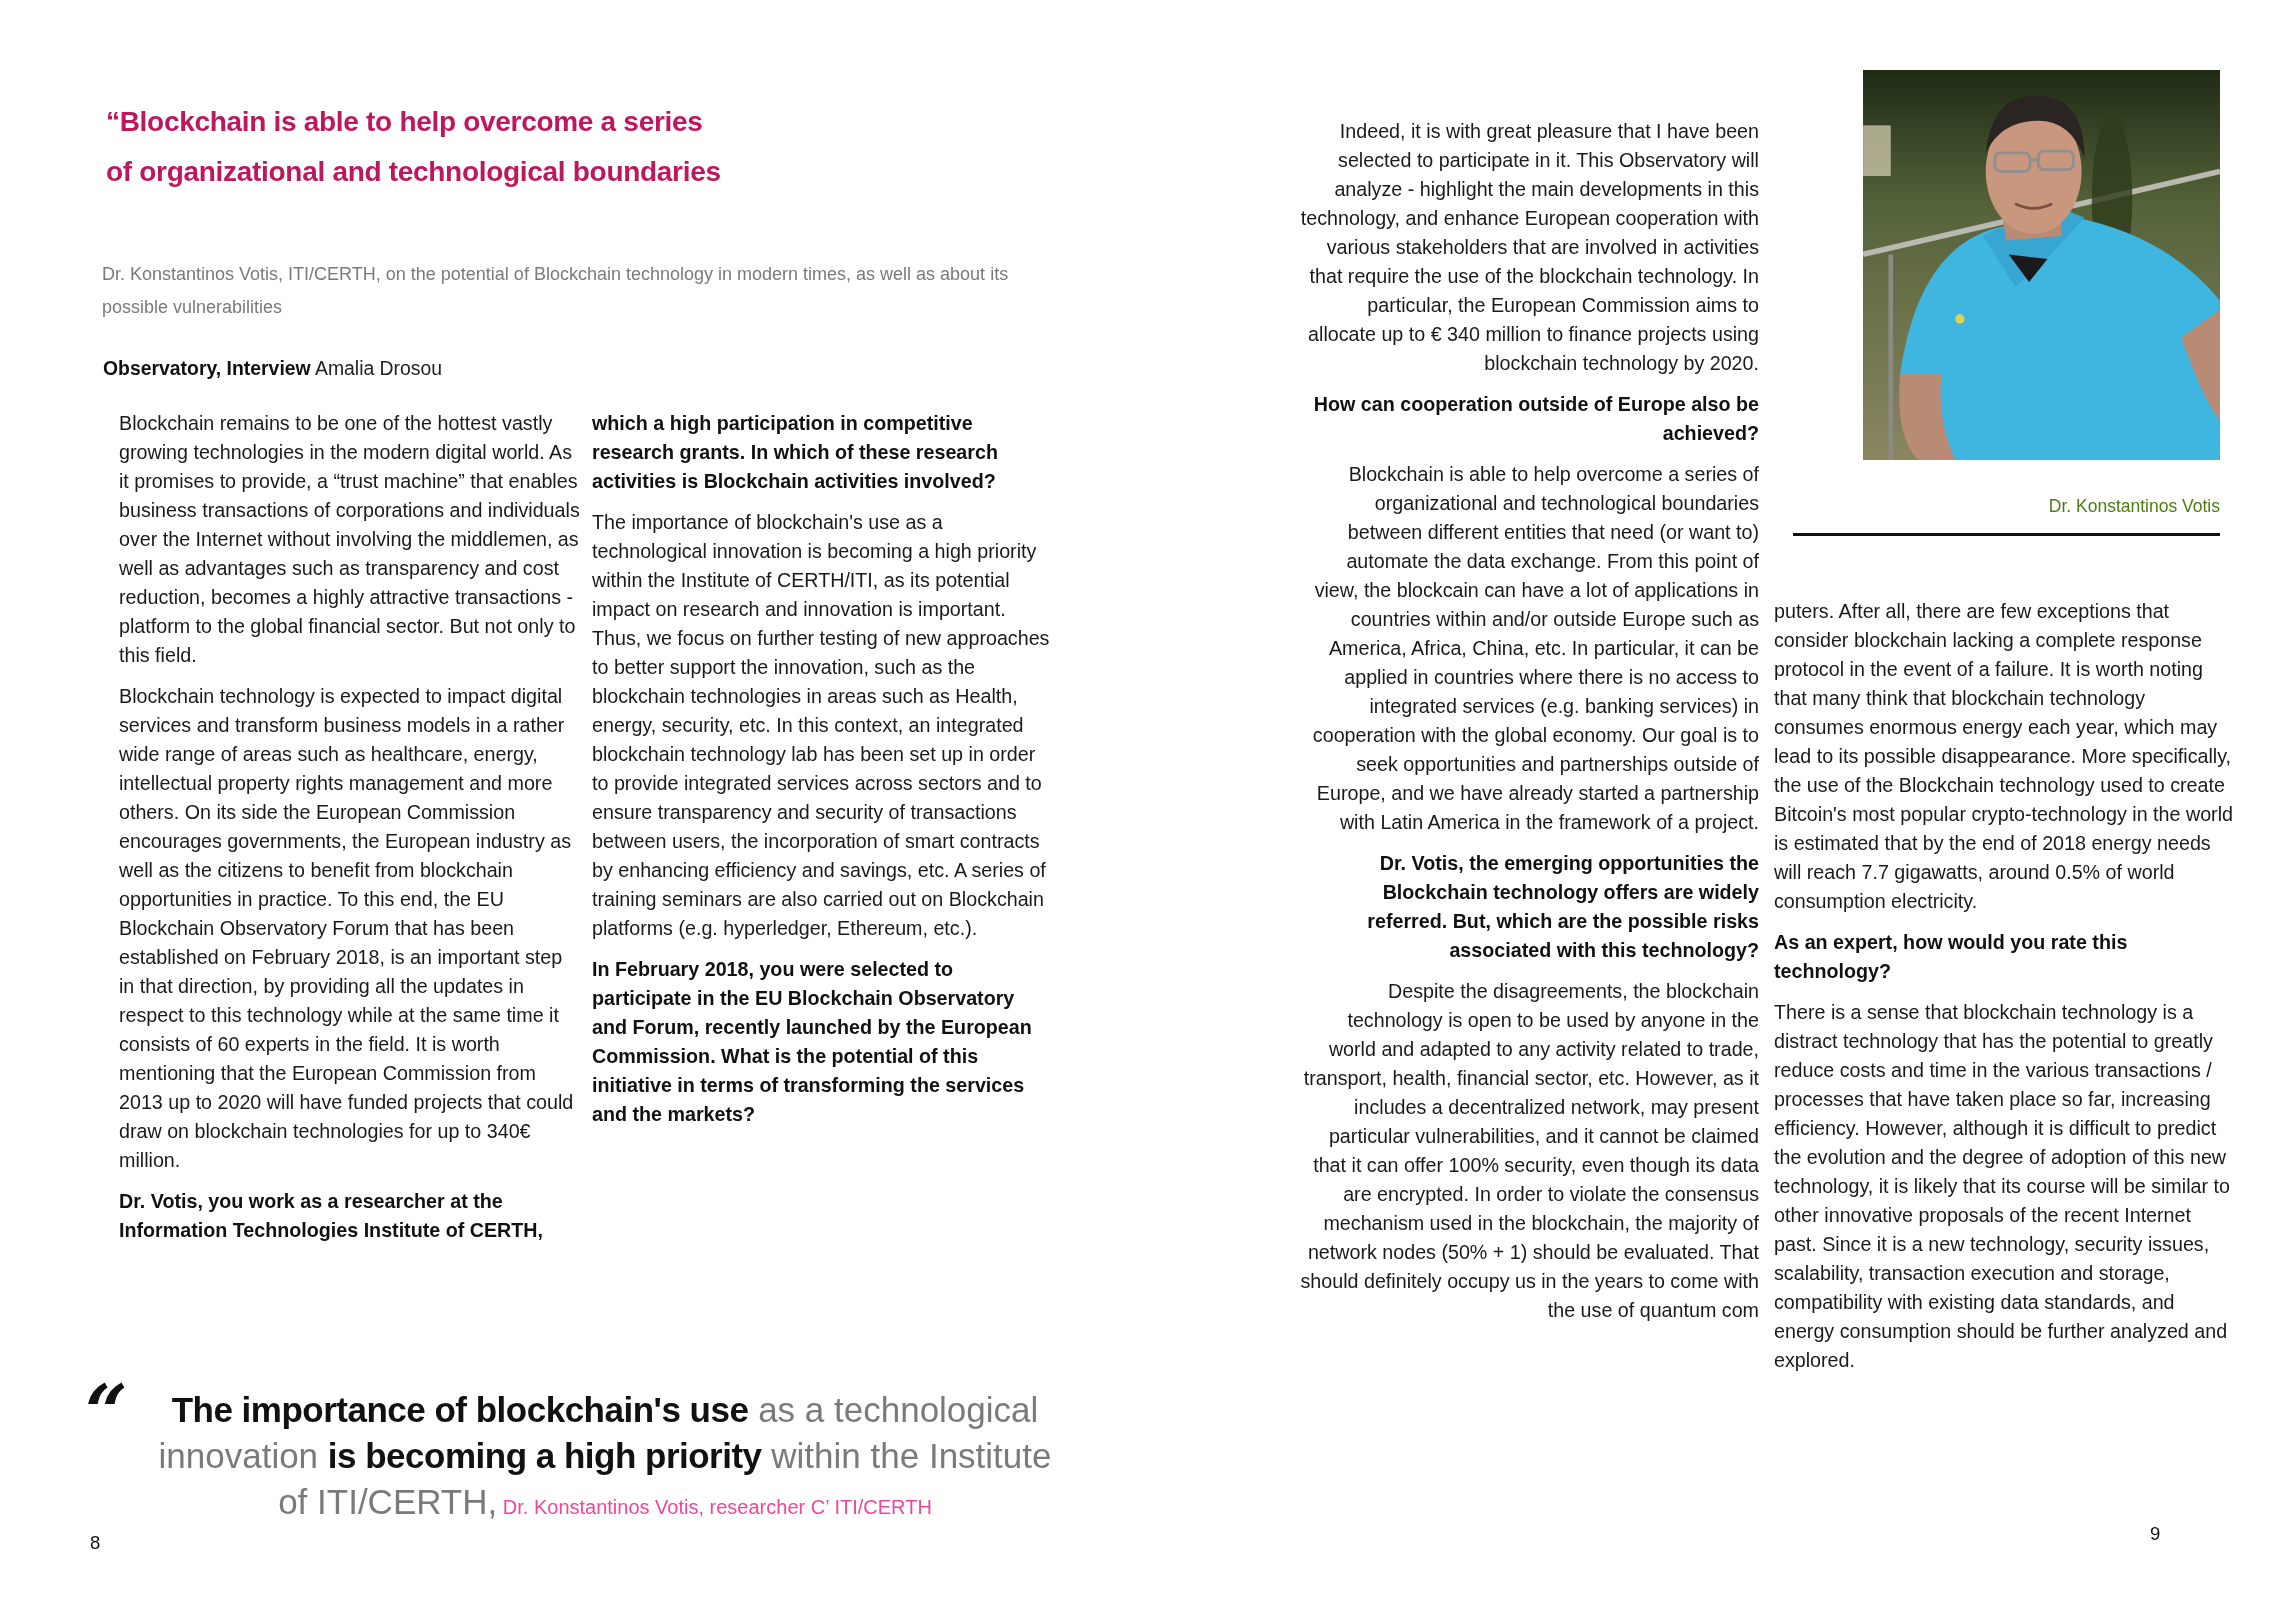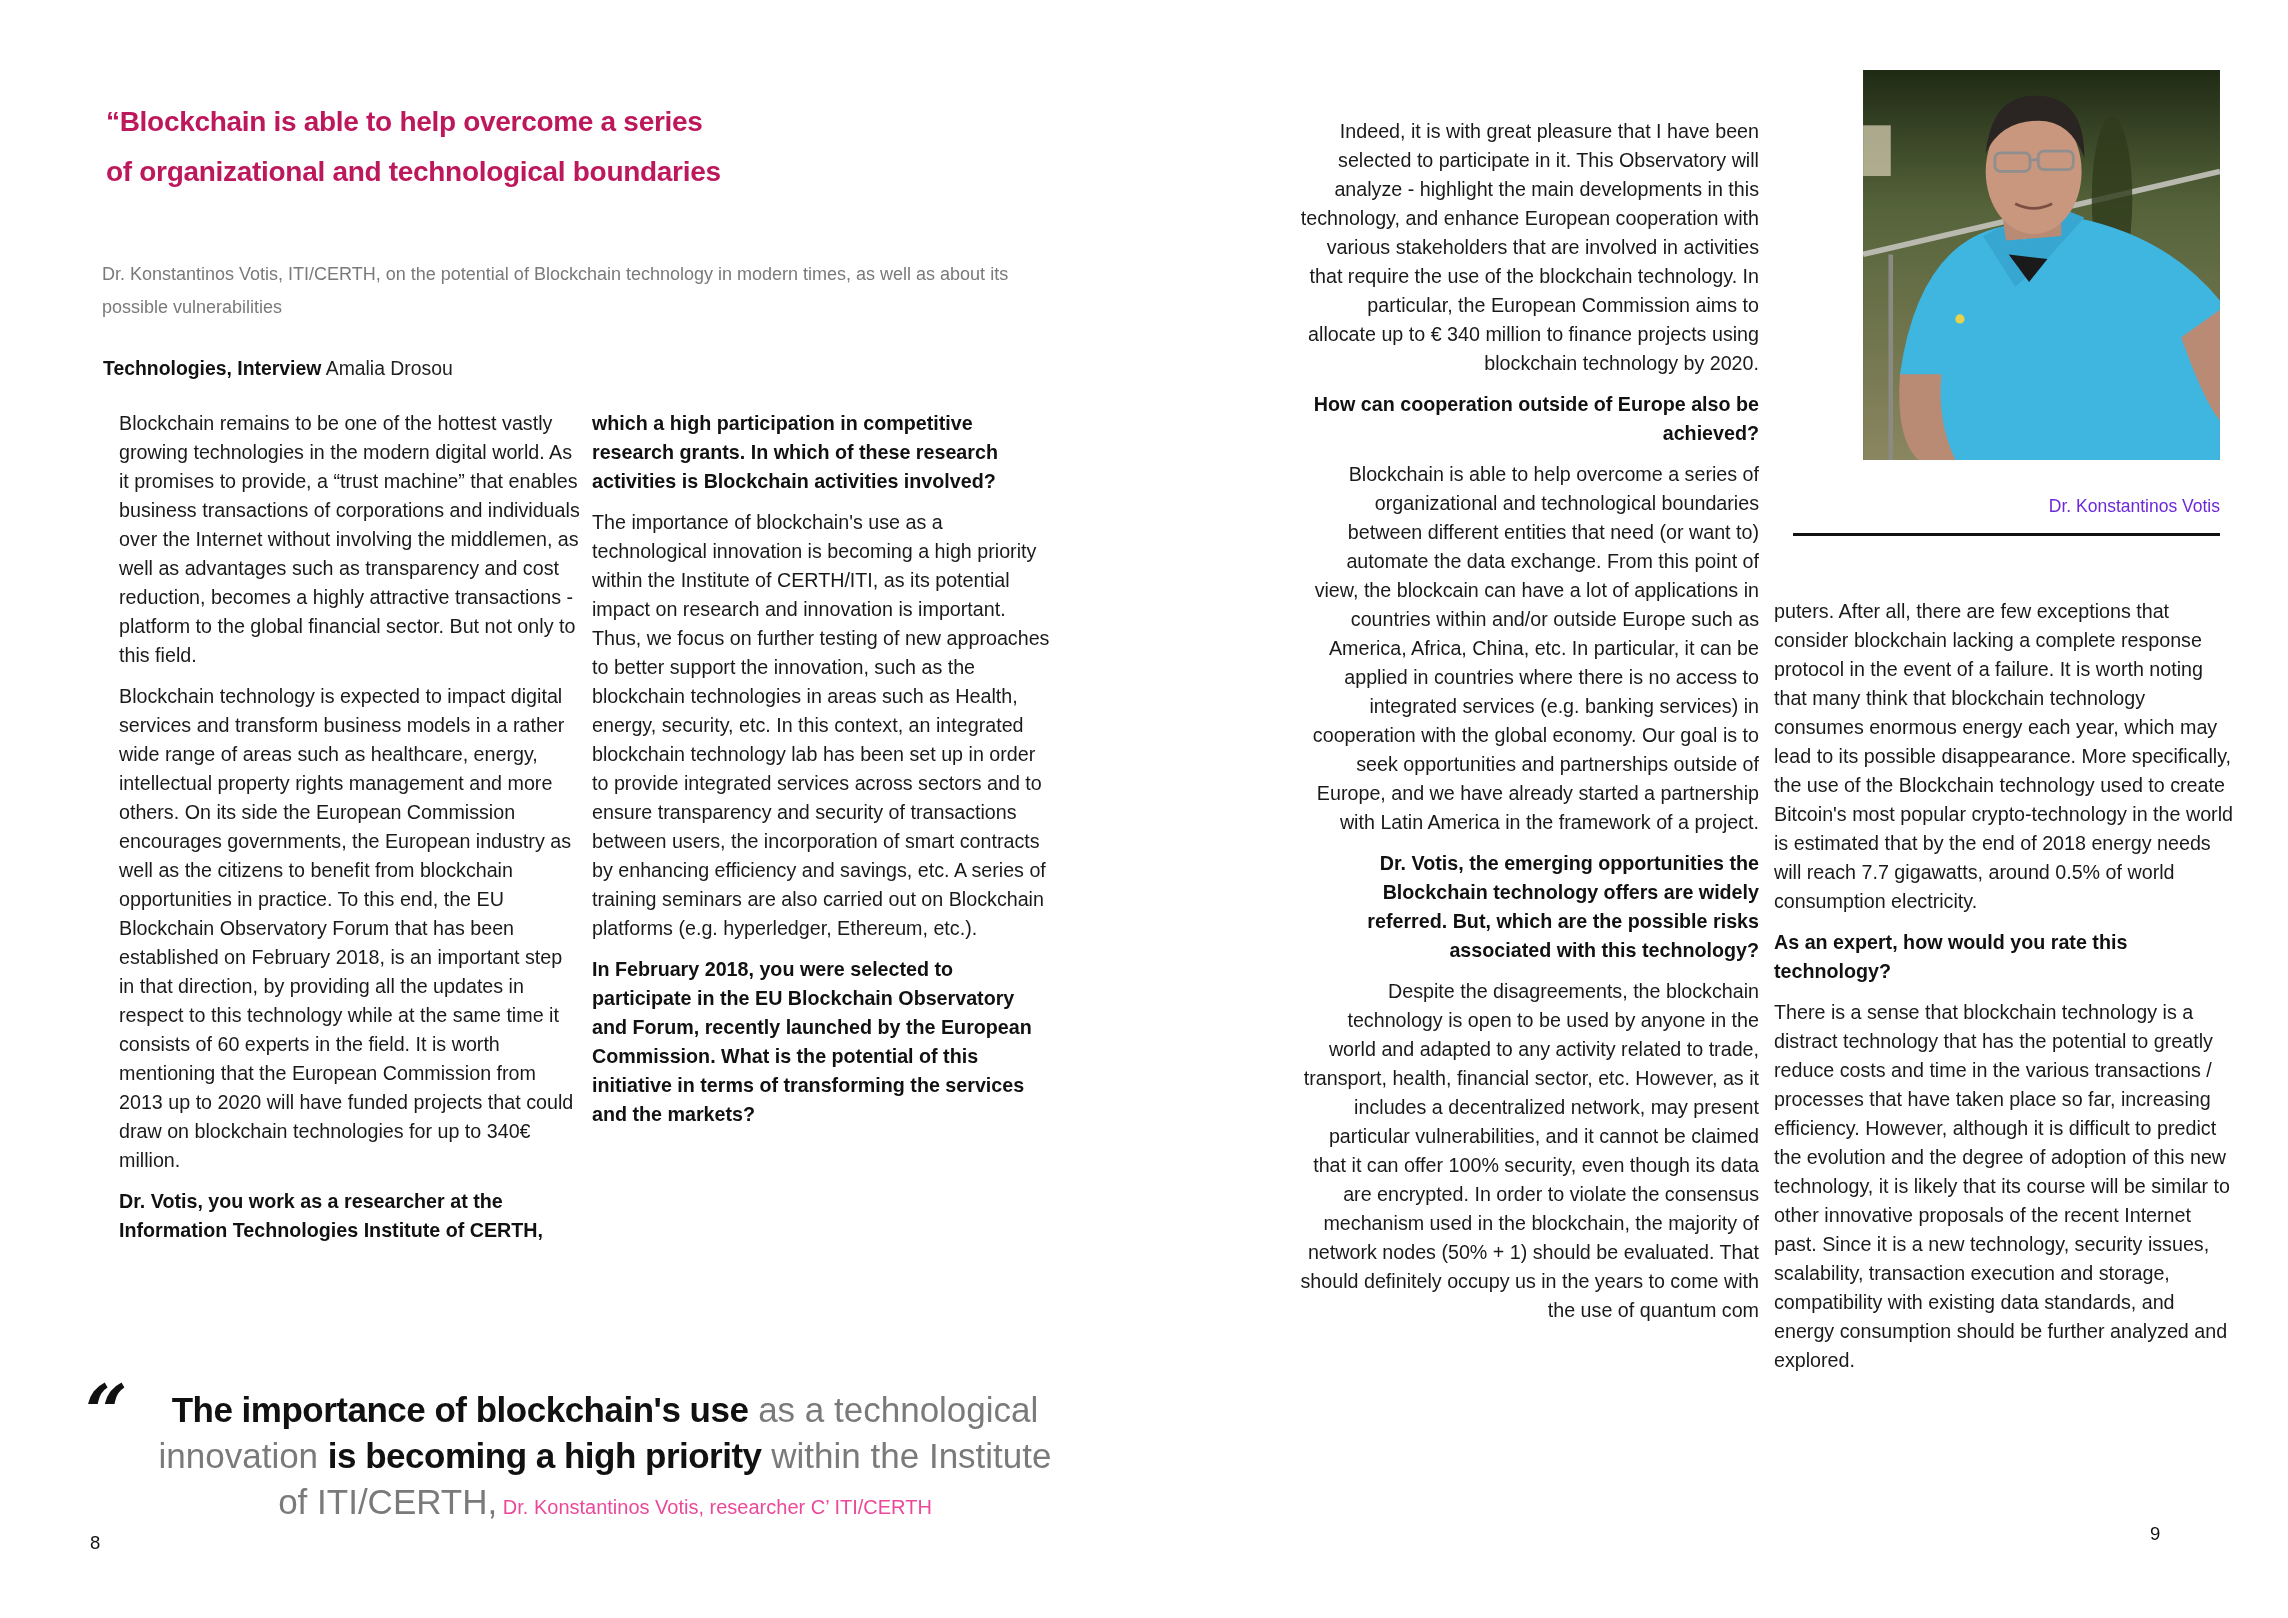--- a/index.html
+++ b/index.html
@@ -20,35 +20,35 @@
   .col3 { left:1298px; top:117px; width:461px;text-align:right; }
   .col4 { left:1774px; top:597px; width:461px; }
   .pull { left:148px; top:1387px; width:914px; font-size:35px; line-height:46px;
           text-align:center; color:#7a7a7a; }
   .pull .strong { color:#111; font-weight:bold; letter-spacing:-0.5px; }
   .pull .attr { font-size:20px; color:#ec4899; }
   .quote-mark { left:85px; top:1375px; font-size:74px; font-weight:bold; font-style:italic;
                 color:#111; line-height:74px; font-family:"DejaVu Serif", serif; }
   .pageno { font-size:18.5px; color:#111; }
   .photo { left:1863px; top:70px; width:357px; height:390px; overflow:hidden; background:#4d5a2e; }
-  .caption { left:1863px; top:496px; width:357px; text-align:right; font-size:17.5px; color:#6d28d9; }
+  .caption { left:1863px; top:496px; width:357px; text-align:right; font-size:17.5px; color:#4d7c0f; }
   .rule { left:1793px; top:533px; width:427px; height:2.8px; background:#111; }
 </style>
 </head>
 <body>
 
 <h1 class="abs title">
   <span>“Blockchain is able to help overcome a series</span><br>
   <span>of organizational and technological boundaries</span><br>
 </h1>
 
 <p class="abs subtitle">Dr. Konstantinos Votis, ITI/CERTH, on the potential of Blockchain technology in modern times, as well as about its possible vulnerabilities</p>
 
 <div class="abs byline">
-  <b>Technologies, Interview</b><span> Amalia Drosou</span>
+  <b>Observatory, Interview</b><span> Amalia Drosou</span>
 </div>
 
 <div class="abs col col1">
   <p>Blockchain remains to be one of the hottest vastly growing technologies in the modern digital world. As it promises to provide, a “trust machine” that enables business transactions of corporations and individuals over the Internet without involving the middlemen, as well as advantages such as transparency and cost reduction, becomes a highly attractive transactions - platform to the global financial sector. But not only to this field.</p>
   <p>Blockchain technology is expected to impact digital services and transform business models in a rather wide range of areas such as healthcare, energy, intellectual property rights management and more others. On its side the European Commission encourages governments, the European industry as well as the citizens to benefit from blockchain opportunities in practice. To this end, the EU Blockchain Observatory Forum that has been established on February 2018, is an important step in that direction, by providing all the updates in respect to this technology while at the same time it consists of 60 experts in the field. It is worth mentioning that the European Commission from 2013 up to 2020 will have funded projects that could draw on blockchain technologies for up to 340€ million.</p>
   <p class="q">Dr. Votis, you work as a researcher at the Information Technologies Institute of CERTH,</p>
 </div>
 
 <div class="abs col col2">
   <p class="q">which a high participation in competitive research grants. In which of these research activities is Blockchain activities involved?</p>

